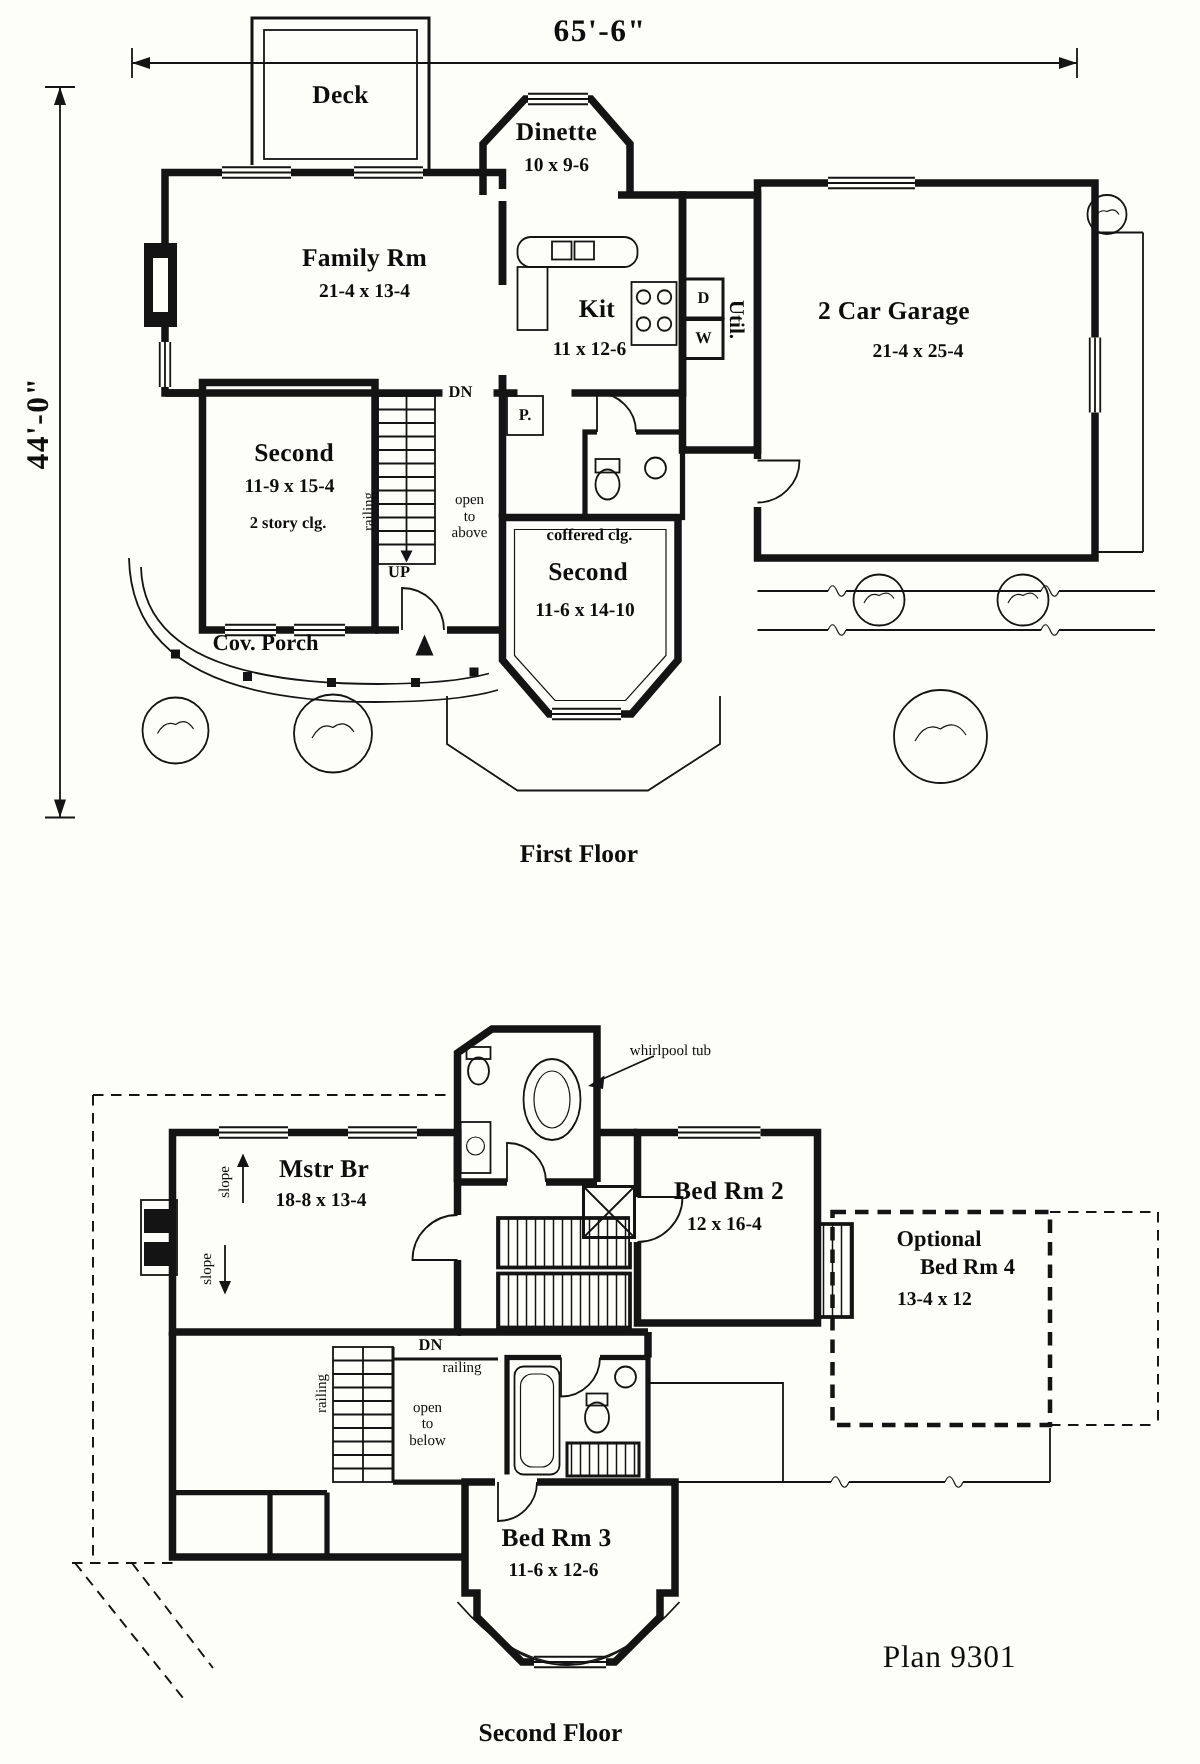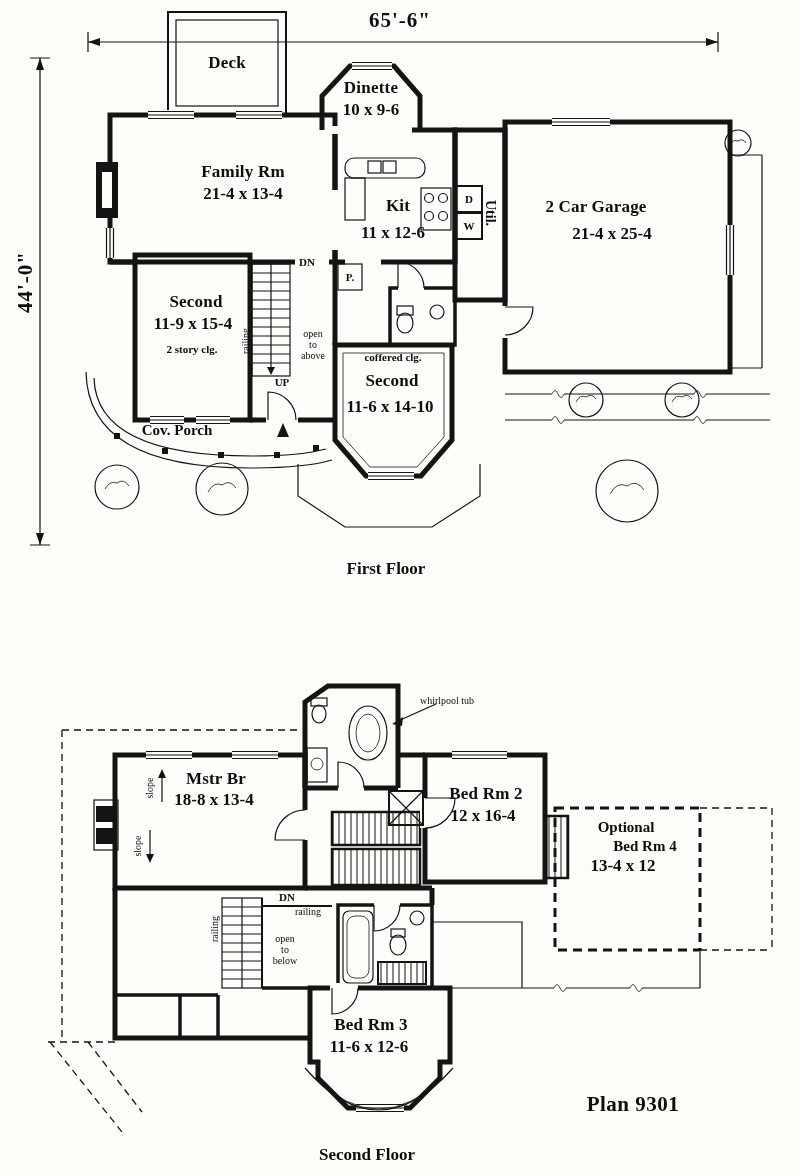--- a/index.html
+++ b/index.html
@@ -17,21 +17,21 @@
   .dash  { fill:none; stroke:#141414; stroke-width:1.3; stroke-dasharray:7 5; }
   .dash3 { fill:none; stroke:#141414; stroke-width:3;   stroke-dasharray:9 6; }
   .blk { fill:#141414; stroke:none; }
   .wht { fill:#fdfdfa; stroke:none; }
 
   
   .lbl { position:absolute; transform:translate(-50%,-50%); white-space:pre-line;
          text-align:center; line-height:1.12; color:#0d0d0d; }
   .room   { font-weight:bold; font-size:17px; letter-spacing:.2px; }
   .room-sm{ font-weight:bold; font-size:15px; }
-  .size   { font-weight:bold; font-size:17px; }
+  .size   { font-weight:bold; font-size:13px; }
   .note   { font-weight:bold; font-size:11px; }
   .tiny   { font-size:10px; }
   .tiny-b { font-size:11px; font-weight:bold; }
   .vlabel { font-weight:bold; font-size:14px; }
   .dim    { font-weight:bold; font-size:21px; letter-spacing:1px; }
   .caption{ font-weight:bold; font-size:17px; }
   .copyright { font-size:19px; letter-spacing:.5px; }
   .plannum   { font-size:21px; letter-spacing:.5px; }
   .rot   { transform:translate(-50%,-50%) rotate(-90deg); }
   .rot90 { transform:translate(-50%,-50%) rotate(90deg); }
@@ -323,21 +323,21 @@
 <div class="lbl size" style="left:612px; top:234px;">21-4 x 25-4</div>
 <div class="lbl room" style="left:196px; top:302px;">Second</div>
 <div class="lbl size" style="left:193px; top:324px;">11-9 x 15-4</div>
 <div class="lbl note" style="left:192px; top:349px;">2 story clg.</div>
 <div class="lbl tiny-b" style="left:307px; top:262px;">DN</div>
 <div class="lbl tiny-b" style="left:350px; top:277px;">P.</div>
 <div class="lbl tiny rot" style="left:246px; top:341px;">railing</div>
 <div class="lbl tiny" style="left:313px; top:345px;">open
 to
 above</div>
-<div class="lbl tiny-b" style="left:266px; top:382px;margin-left:16px;">UP</div>
+<div class="lbl tiny-b" style="left:266px; top:382px;">UP</div>
 <div class="lbl note" style="left:393px; top:357px;">coffered clg.</div>
 <div class="lbl room" style="left:392px; top:381px;">Second</div>
 <div class="lbl size" style="left:390px; top:407px;">11-6 x 14-10</div>
 <div class="lbl room-sm" style="left:177px; top:430px;">Cov. Porch</div>
 <div class="lbl tiny-b" style="left:469px; top:199px;">D</div>
 <div class="lbl tiny-b" style="left:469px; top:226px;">W</div>
 <div class="lbl caption" style="left:386px; top:569px;">First Floor</div>
 
 
 
@@ -353,15 +353,15 @@
 <div class="lbl size" style="left:623px; top:866px;">13-4 x 12</div>
 <div class="lbl tiny-b" style="left:287px; top:897px;">DN</div>
 <div class="lbl tiny" style="left:308px; top:912px;">railing</div>
 <div class="lbl tiny rot" style="left:215px; top:929px;">railing</div>
 <div class="lbl tiny" style="left:285px; top:950px;">open
 to
 below</div>
 <div class="lbl room" style="left:371px; top:1025px;">Bed Rm 3</div>
 <div class="lbl size" style="left:369px; top:1047px;">11-6 x 12-6</div>
 <div class="lbl caption" style="left:367px; top:1155px;">Second Floor</div>
-<div class="lbl plannum" style="left:633px; top:1105px;font-weight:bold;">Plan 9301</div>
+<div class="lbl plannum" style="left:633px; top:1105px;">Plan 9301</div>
 
 </div>
 
 </body></html>

